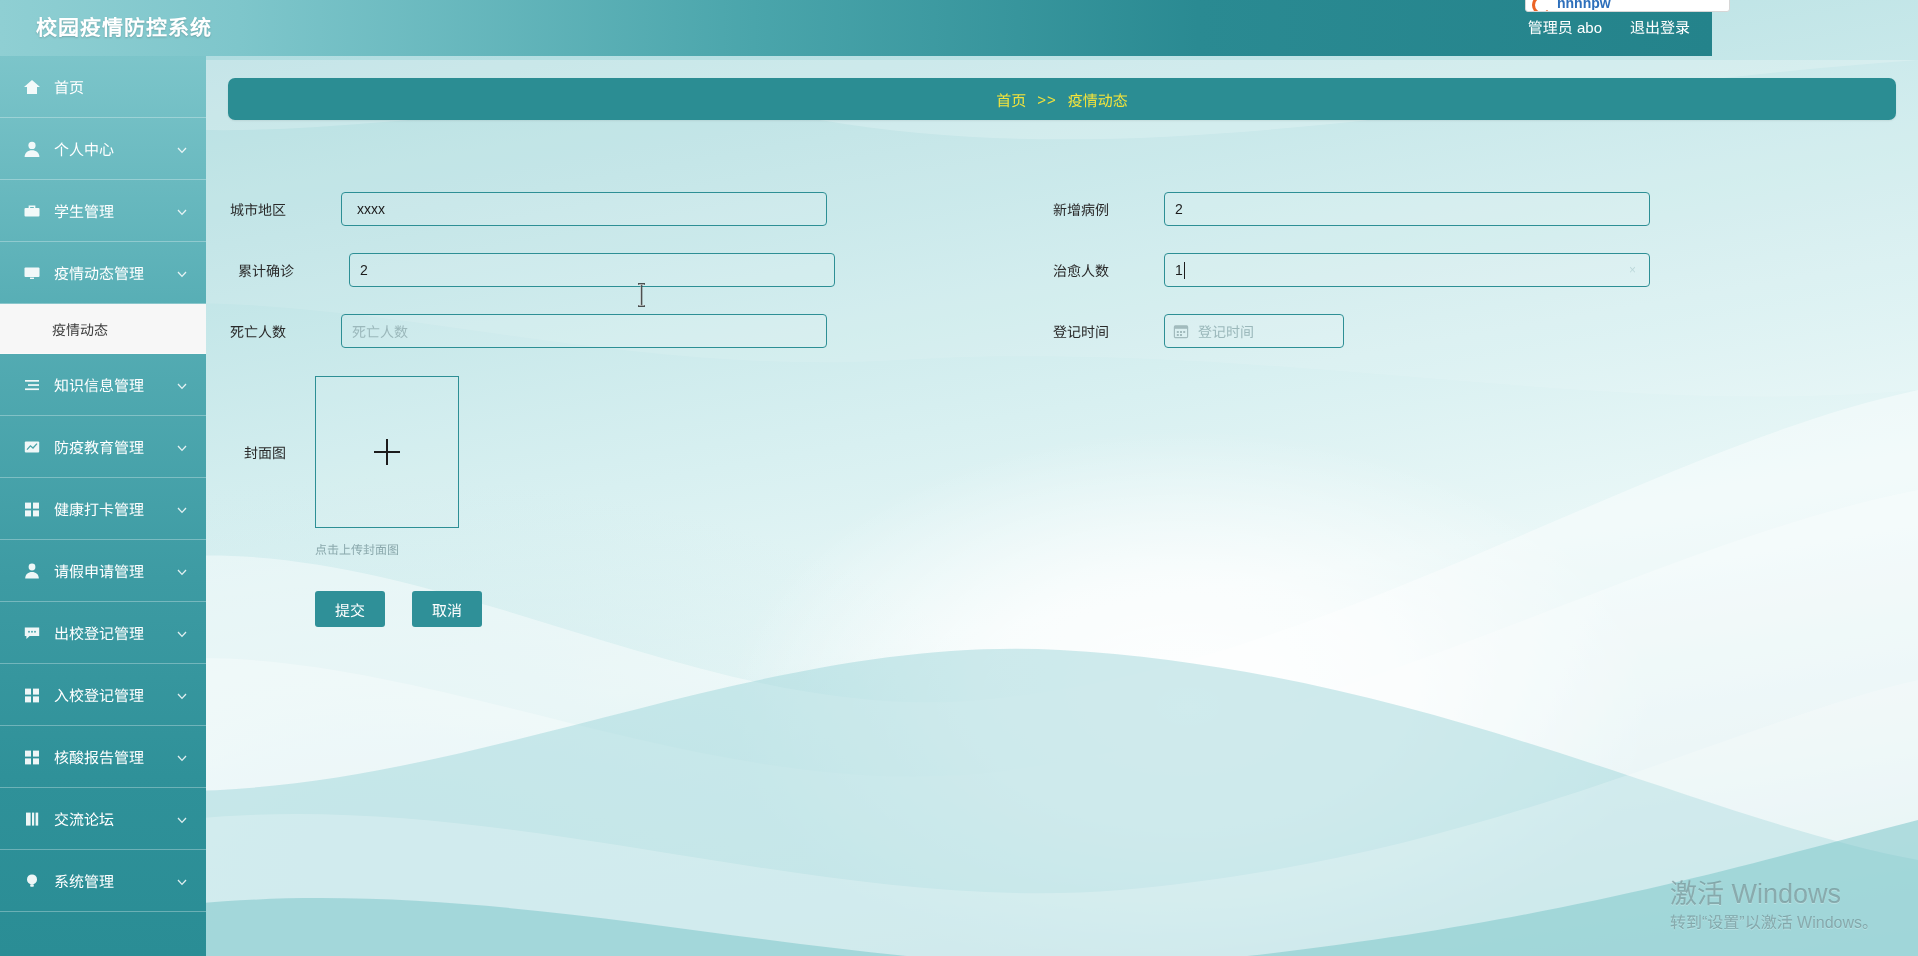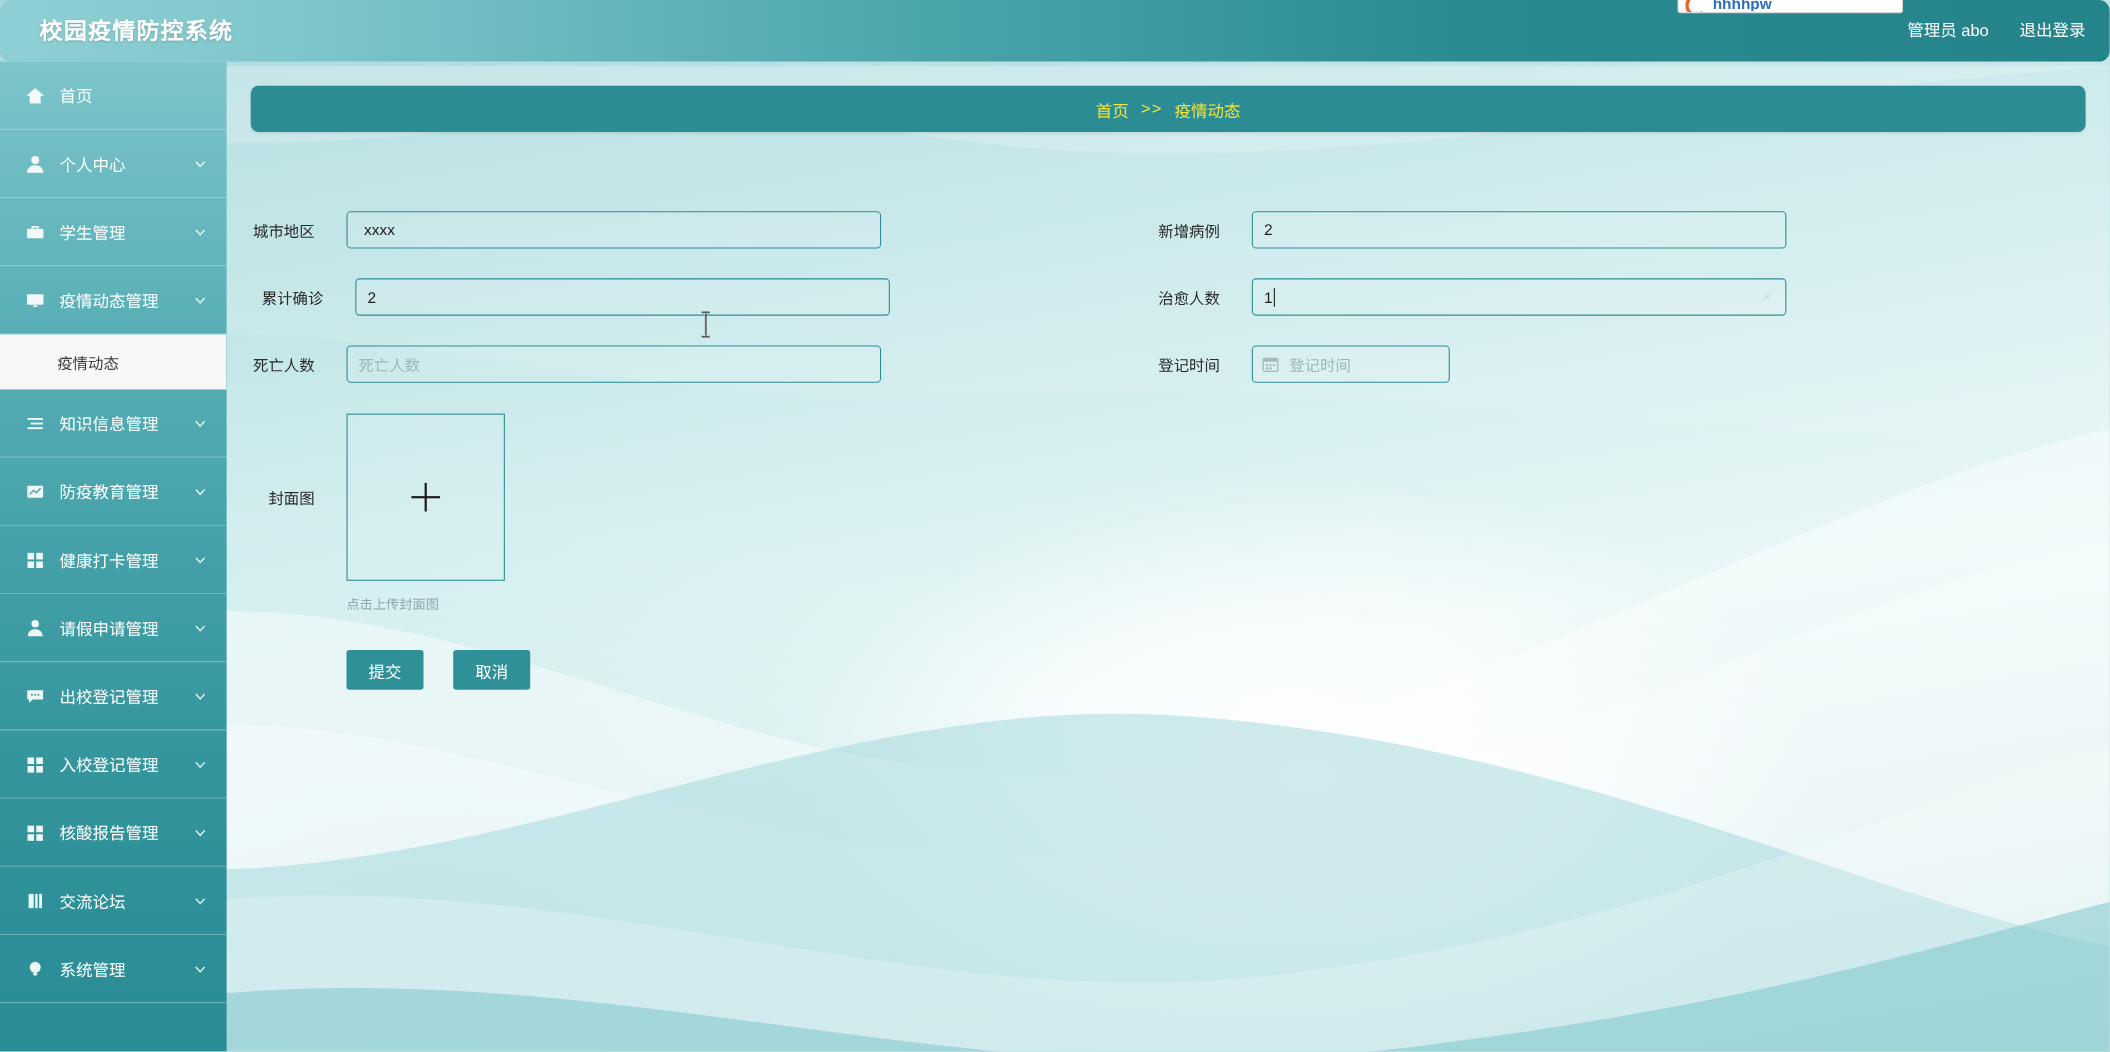--- a/index.html
+++ b/index.html
@@ -32,24 +32,23 @@
     position: absolute;
     left: 0; right: 0;
     pointer-events: none;
   }
   .wave svg { display: block; width: 100%; height: 100%; }
 
   
   .header {
     position: absolute;
     top: 0; left: 0;
-    width: 1918px; height: 56px;
+    width: 1712px; height: 56px;
     background: linear-gradient(90deg, #8fcfd3 0%, #7ec6cb 14%, #4aa5ab 44%, #2a8a92 70%, #24838b 100%);
     z-index: 40;
-    border-radius: 10px;
   }
   .brand {
     position: absolute;
     left: 36px; top: 11px;
     font-size: 21px;
     font-weight: bold;
     color: #ffffff;
     letter-spacing: 1px;
     text-shadow: 0 1px 2px rgba(0,0,0,0.18);
     white-space: nowrap;
@@ -177,20 +176,21 @@
   
   .form {
     position: absolute;
     top: 80px; left: 0;
     width: 1712px;
   }
   .frow {
     position: absolute;
     display: flex;
     align-items: center;
+    gap: 26px;
   }
   .flabel {
     font-size: 14px;
     color: #2a2a2a;
     text-align: right;
     white-space: nowrap;
     flex: 0 0 auto;
   }
   .finput {
     position: relative;
@@ -634,14 +634,18 @@
     </div>
   </div>
 
   <div class="cursor-ibeam">
     <svg width="11" height="24" viewBox="0 0 11 24">
       <path d="M2 1 H9 M5.5 1 V23 M2 23 H9" stroke="#1b1b1b" stroke-width="1.5" fill="none"></path>
       <path d="M2.6 1.6 H8.4 M4.9 1.6 V22.4 M2.6 22.4 H8.4" stroke="#ffffff" stroke-width="0.6" fill="none"></path>
     </svg>
   </div>
 
+  <div class="watermark">
+    <div class="wm1">激活 Windows</div>
+    <div class="wm2">转到“设置”以激活 Windows。</div>
+  </div>
 
 </div>
 
 </body></html>

